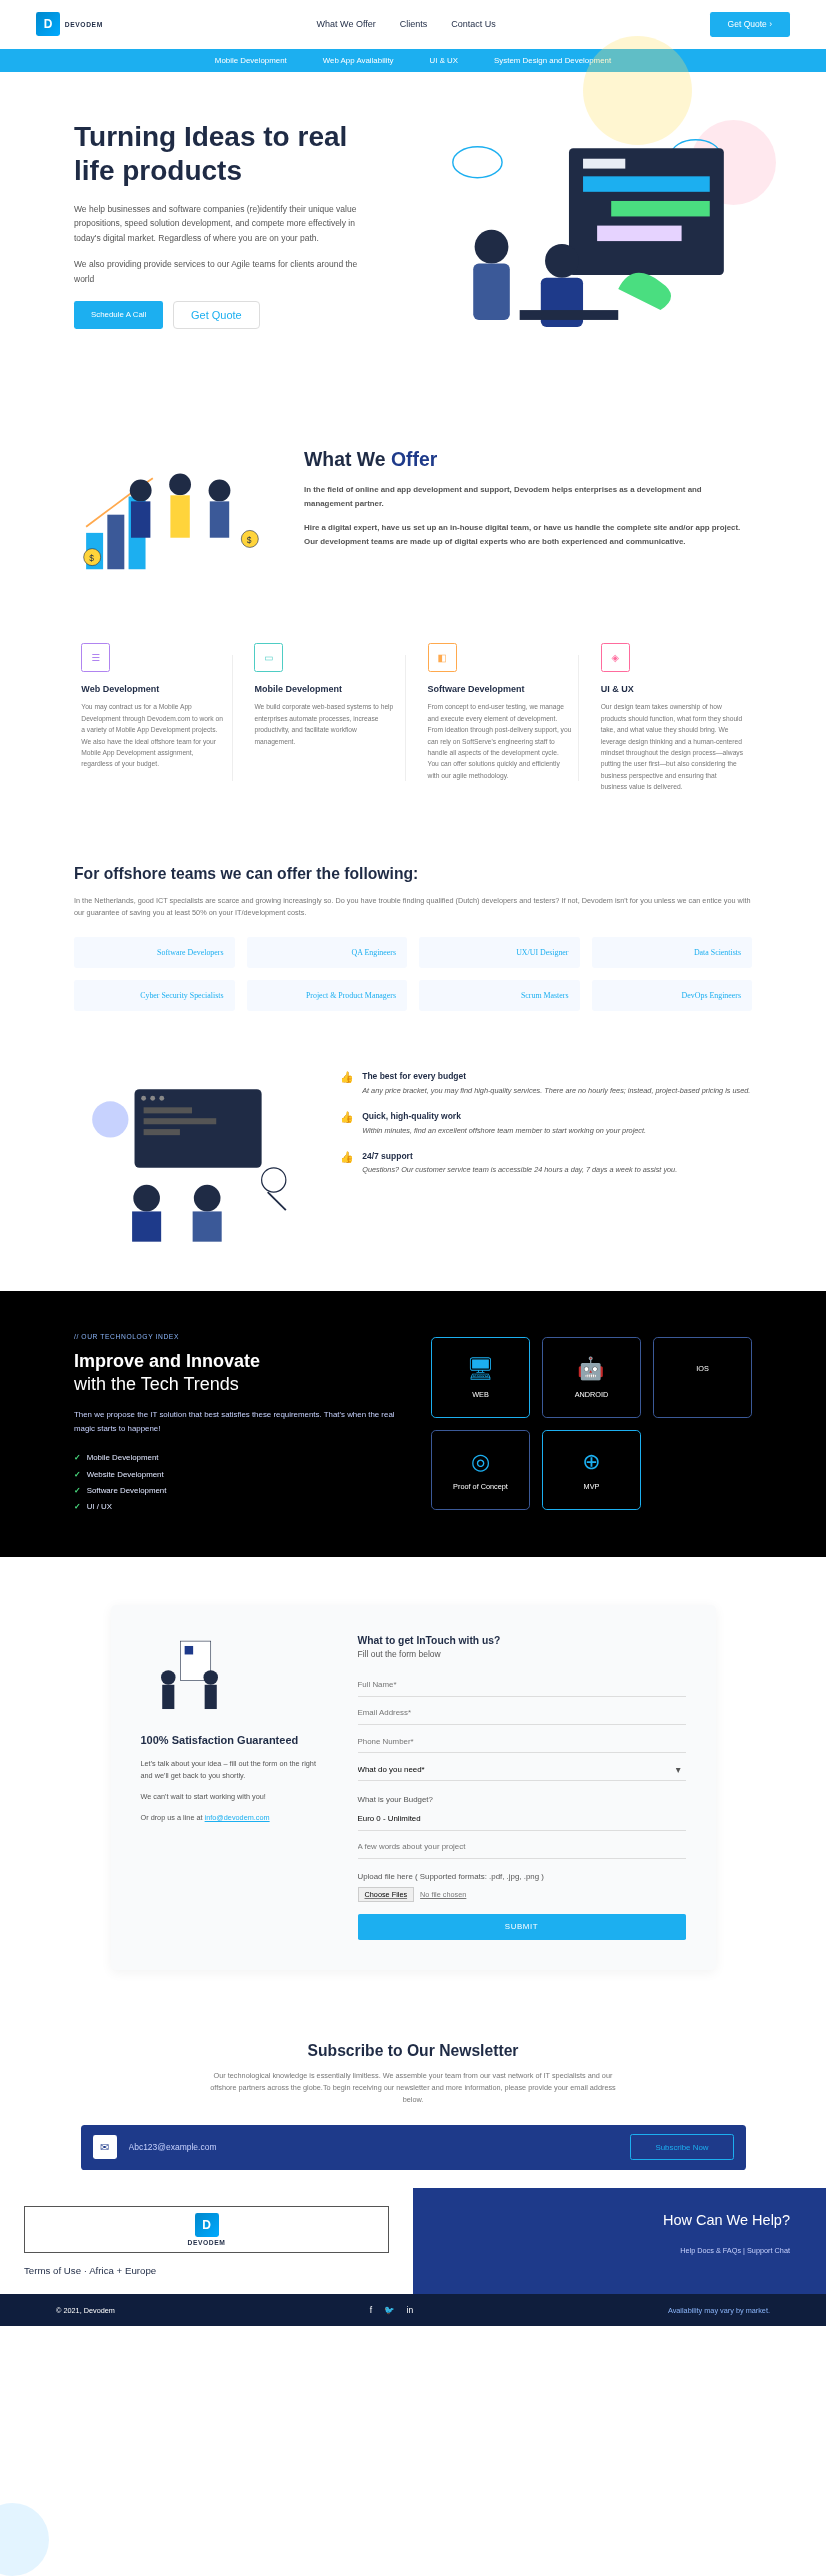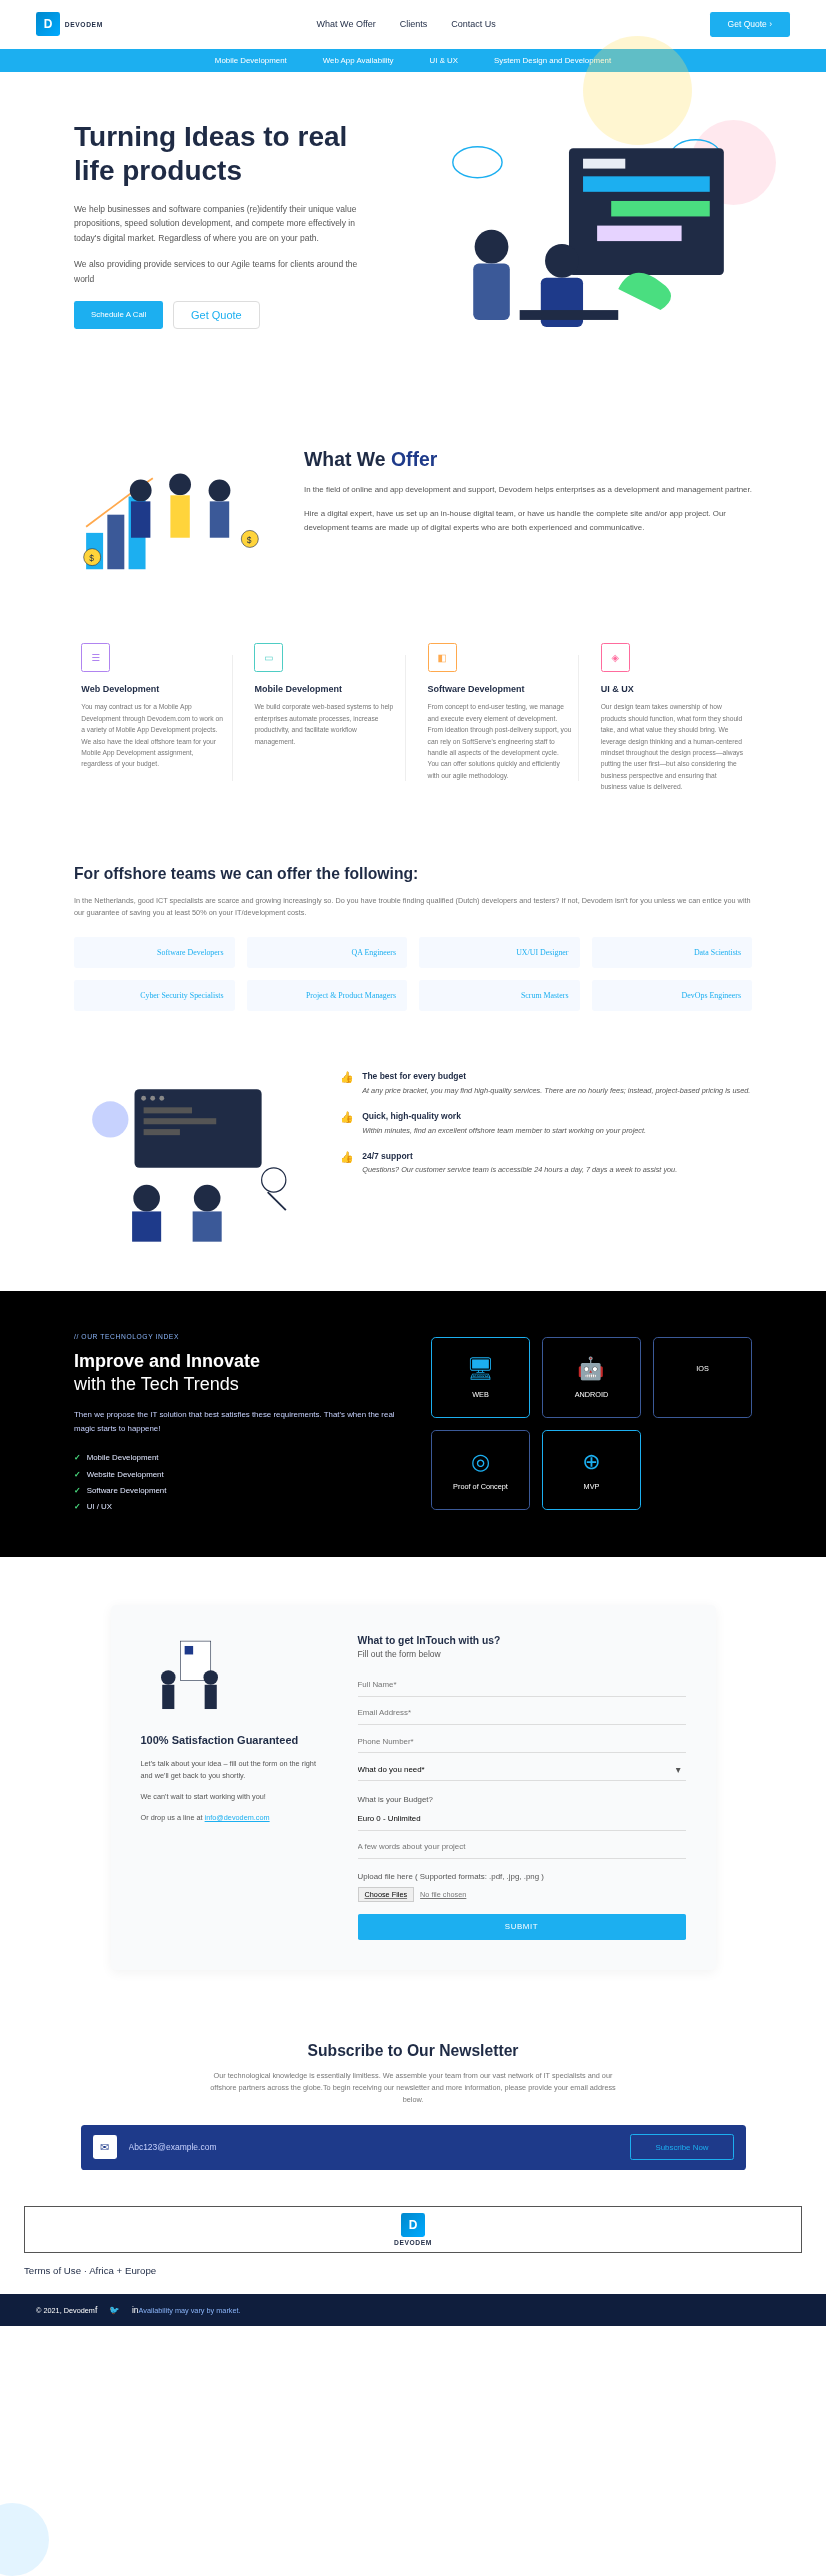--- a/index.html
+++ b/index.html
@@ -33,21 +33,21 @@
 .bg-circle.yellow { background: #ffe066; width: 109px; height: 109px; top: -36px; right: 60px; }
 .bg-circle.pink { background: #ffb3c6; width: 85px; height: 85px; top: 48px; right: -24px; }
 .bg-circle.blue { background: #a3d9ff; width: 73px; height: 73px; bottom: 0; left: -24px; }
 
 
 .wwo { display: flex; gap: 36px; padding: 36px 0 24px; align-items: flex-start; }
 .wwo-illus { flex: 0 0 194px; min-height: 145px; }
 .wwo-text { flex: 1; }
 .wwo h2 { font-size: 19.4px; font-weight: 700; margin-bottom: 12px; }
 .wwo h2 .accent { color: #1e3a8a; }
-.wwo p { font-size: 7.9px; color: #555; line-height: 1.8; margin-bottom: 9.7px; }
+.wwo p { font-size: 7.9px; color: #555; line-height: 1.8; margin-bottom: 9.7px; font-weight: bold; }
 
 
 .services { display: flex; gap: 14.5px; padding: 12px 0 36px; }
 .service-card { flex: 1; padding: 12px 7.3px; position: relative; }
 .service-card::after { content: ''; position: absolute; right: 0; top: 24px; bottom: 24px; width: 0.6px; background: #eee; }
 .service-card:last-child::after { display: none; }
 .service-icon { width: 29px; height: 29px; margin-bottom: 12px; border: 0.6px solid currentColor; border-radius: 2.4px; display: flex; align-items: center; justify-content: center; }
 .service-icon.purple { color: #b084f0; }
 .service-icon.teal { color: #4ecdc4; }
 .service-icon.orange { color: #ffa94d; }
@@ -119,21 +119,21 @@
 .newsletter-form input::placeholder { color: #c7d2fe; }
 .newsletter-form button { background: transparent; border: 0.6px solid #1caff0; color: #1caff0; padding: 7.3px 24px; border-radius: 2.4px; font-size: 7.9px; cursor: pointer; }
 .prefooter-logo { border: 1.2px solid #555; padding: 6px 9.7px; }
 .prefooter-right { background: #1e3a8a; color: #fff; padding: 24px 36px; flex: 0 0 50%; text-align: right; }
 .prefooter-right h3 { font-size: 14.5px; font-weight: 400; margin-bottom: 18px; }
 .prefooter-right .links { font-size: 7.3px; color: #c7d2fe; }
 .prefooter-wrap { display: flex; align-items: stretch; }
 .prefooter-wrap .left { flex: 1; padding: 18px 24px; display: flex; flex-direction: column; justify-content: center; gap: 12px; }
 
 
-.footer { background: #0f1e3d; color: #fff; padding: 11px 36px; display: flex; align-items: center; justify-content: flex-start; font-size: 7.3px; }
+.footer { background: #0f1e3d; color: #fff; padding: 11px 56px; display: flex; align-items: center; justify-content: space-between; font-size: 7.3px; }
 .footer .social { display: flex; gap: 12px; font-size: 8.5px; }
 .footer .avail { color: #8ab4f8; }
 
 
 .illus-svg { width: 100%; height: 100%; }
 select.form-field { appearance: none; background: transparent; cursor: pointer; }
 .select-wrap { position: relative; }
 .select-wrap::after { content: '▾'; position: absolute; right: 4.8px; top: 6px; color: #555; pointer-events: none; }
 </style>
 </head>
@@ -402,20 +402,24 @@
 <div class="prefooter-wrap">
   <div class="left">
     <div class="prefooter-logo">
       <div class="logo" style="flex-direction:column;gap:2.4px">
         <div class="logo-icon">D</div>
         <span class="logo-text">DEVODEM</span>
       </div>
     </div>
     <div class="tou">Terms of Use · Africa + Europe</div>
   </div>
+  <div class="prefooter-right">
+    <h3>How Can We Help?</h3>
+    <div class="links">Help Docs &amp; FAQs | Support Chat</div>
+  </div>
 </div>
 
 <footer class="footer">
   <span>© 2021, Devodem</span>
   <div class="social">
     <span>f</span>
     <span>🐦</span>
     <span>in</span>
   </div>
   <span class="avail">Availability may vary by market.</span>

